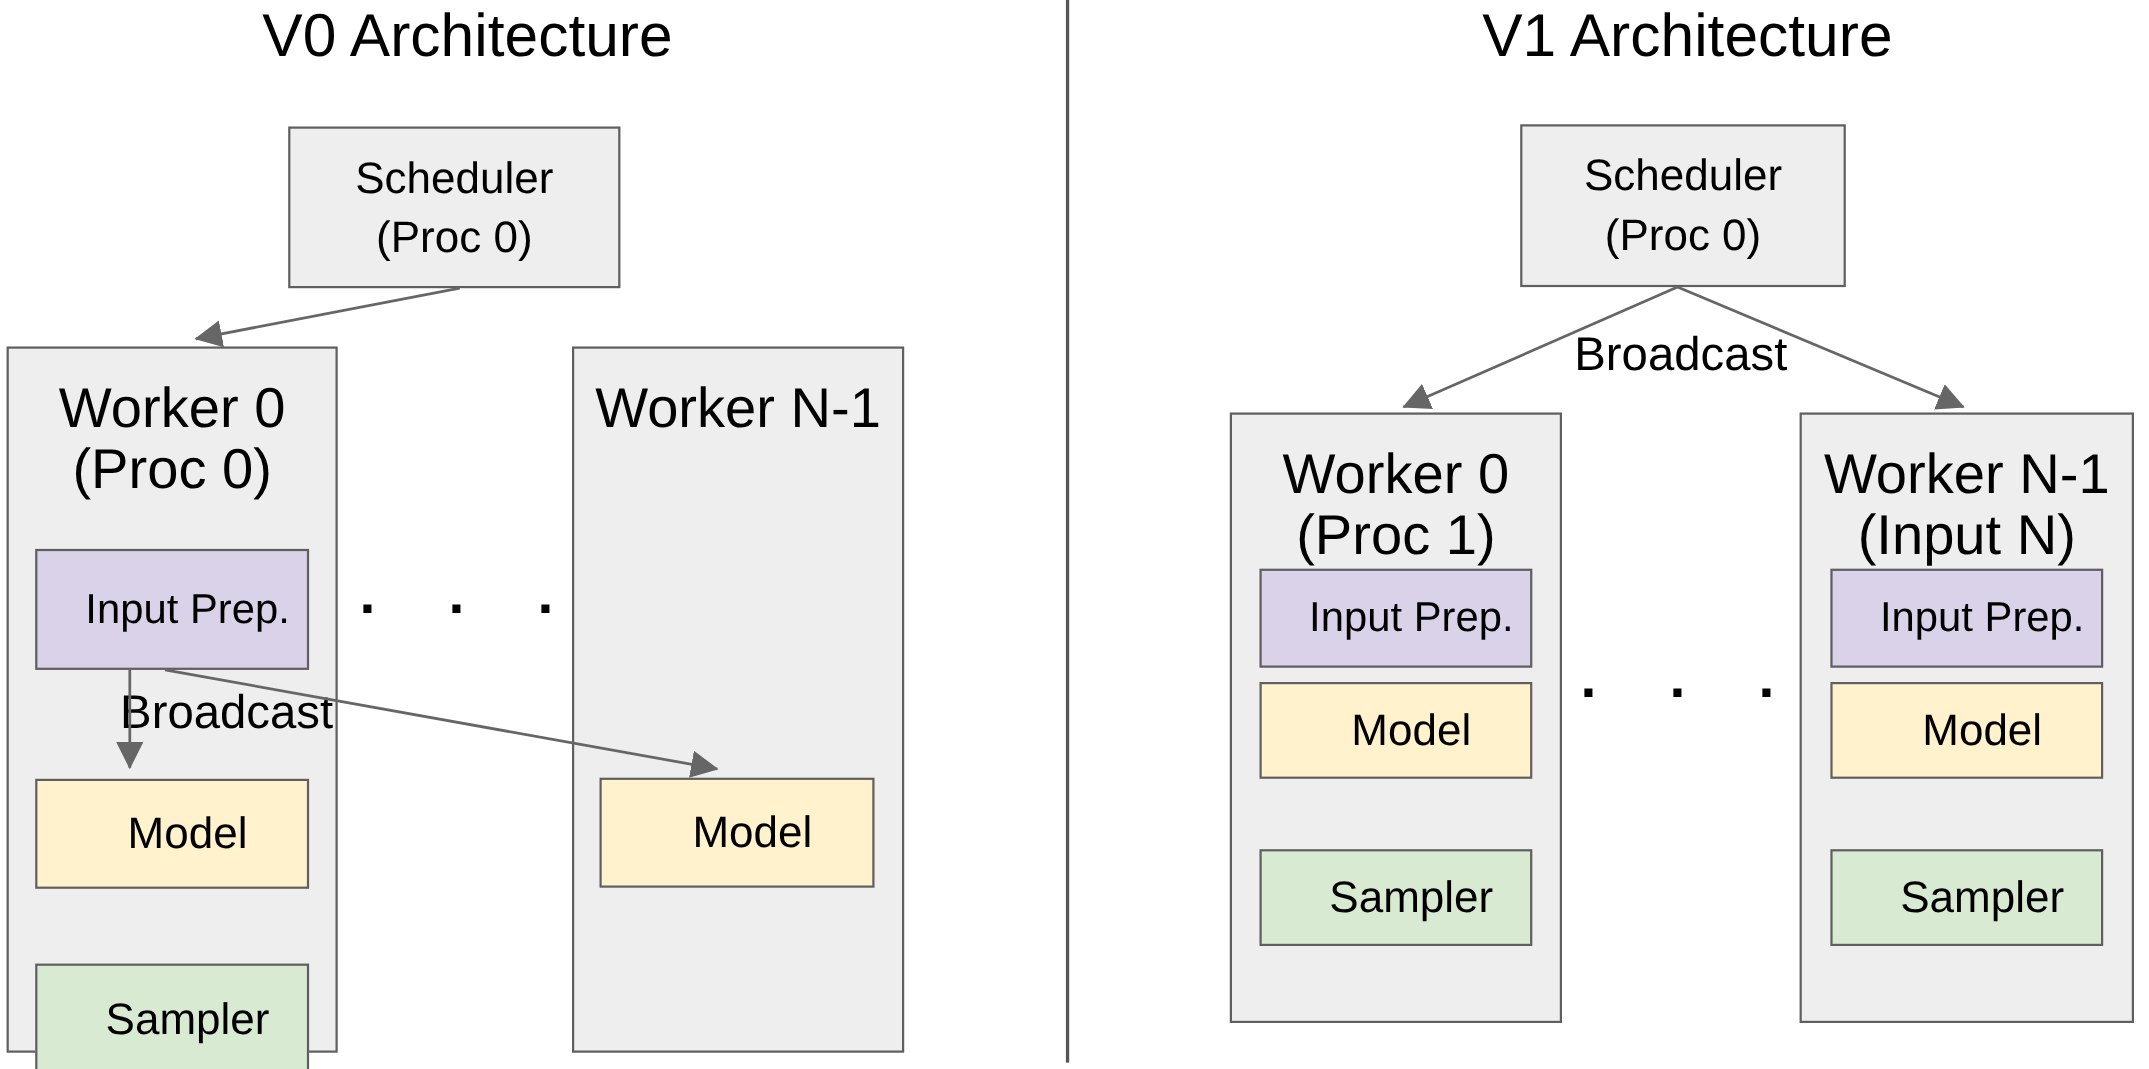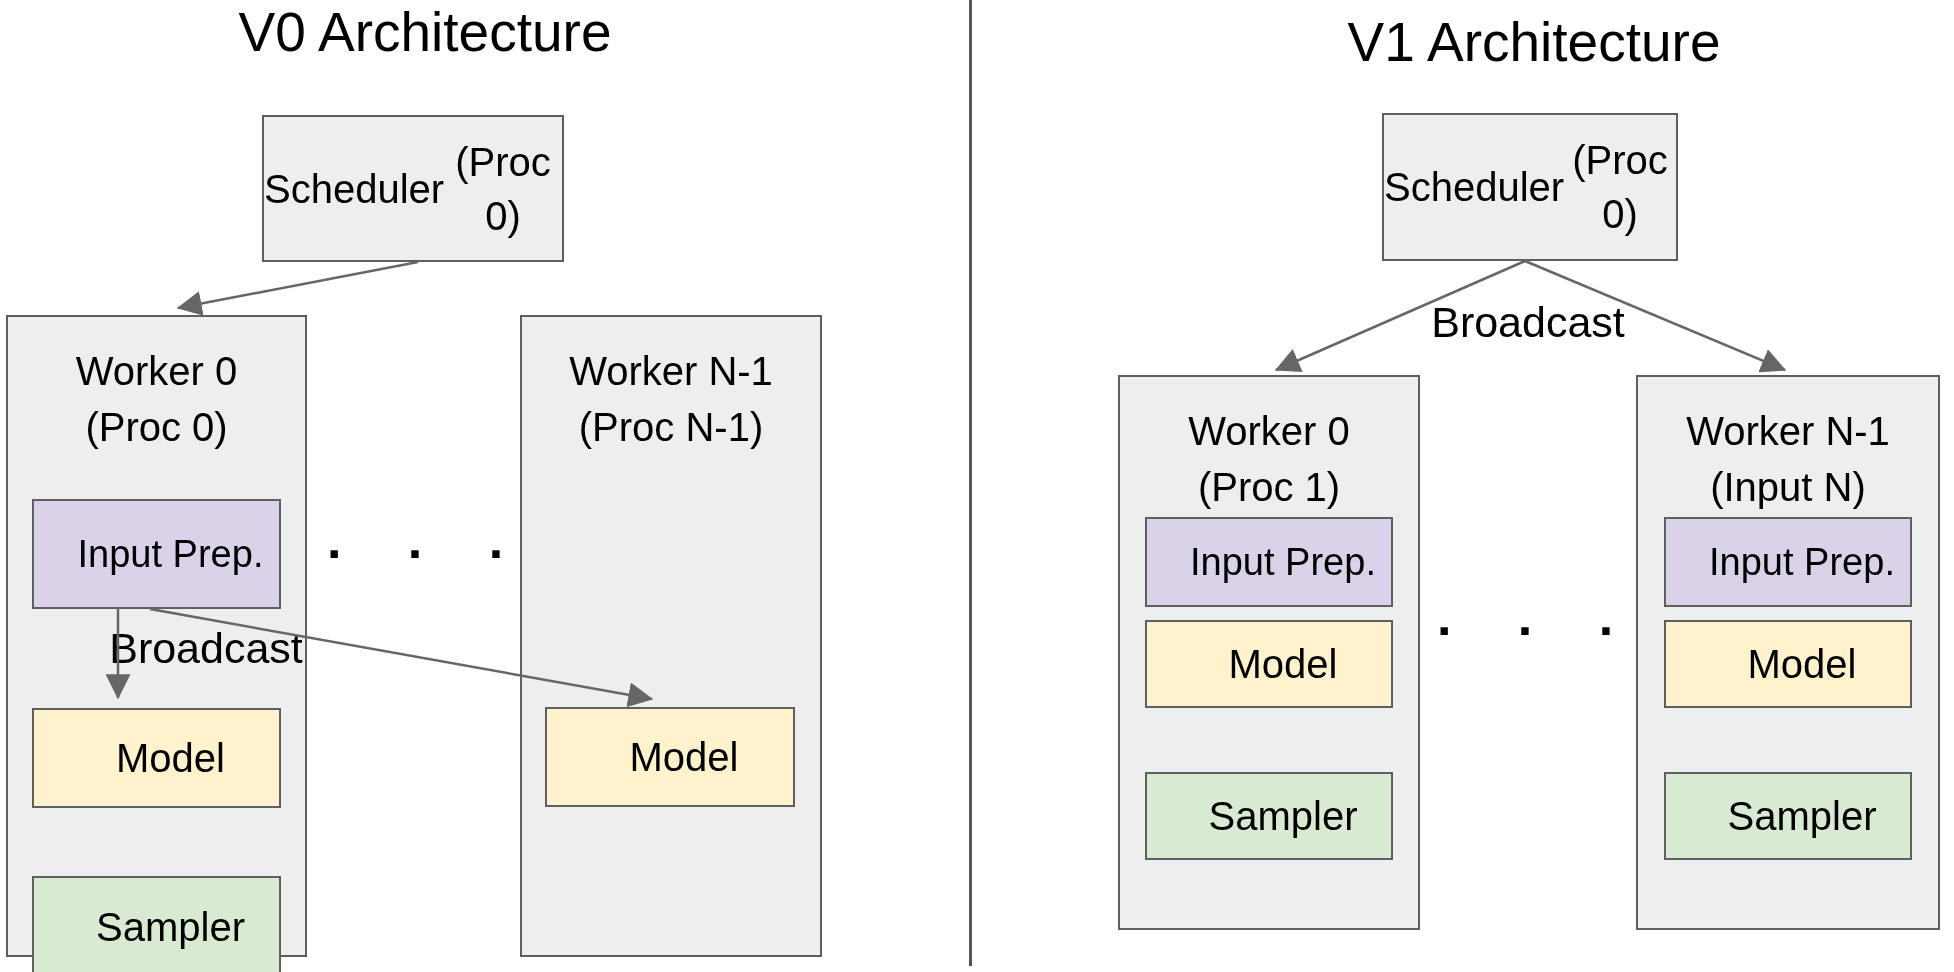--- a/index.html
+++ b/index.html
@@ -29,27 +29,27 @@
     transform:translateX(-50%);
     color:var(--text-color);
   }
   .box{
     position:absolute;
     background:var(--gray-fill);
     border:2px solid var(--box-border);
     box-sizing:border-box;
   }
   .scheduler-box{
-    display:flex;flex-direction:row;align-items:center;justify-content:center;
+    display:flex;flex-direction:column;align-items:center;justify-content:center;
     font-size:40px;line-height:54px;text-align:center;
   }
   .worker-box{ text-align:center; }
   .worker-title{
     margin-top:26px;
-    font-size:40px;line-height:56px;text-align:center;
+    font-size:51px;line-height:56px;text-align:center;
   }
   .chip{
     position:absolute;
     border:2px solid var(--box-border);
     box-sizing:border-box;
     display:flex;align-items:center;justify-content:center;
     font-size:40px;
     padding-left:28px;
   }
   .chip.purple{background:var(--purple-fill);font-size:38px;}
@@ -110,28 +110,27 @@
     </div>
   </div>
 
   <div class="broadcast-label" style="left:206px;top:648px;">Broadcast</div>
 
   <div class="ellipsis" style="left:428px;top:540px;">. . .</div>
 
   <div class="box worker-box" style="left:520px;top:315px;width:302px;height:642px;">
     <div class="worker-title">
       <div>Worker N-1</div>
-      <div>(Proc N-1)</div>
     </div>
     <div class="chip yellow" style="left:23px;top:390px;width:250px;height:100px;">
       <span>Model</span>
     </div>
   </div>
 
-  <div class="panel-title" style="left:1534px;top:12px;">V1 Architecture</div>
+  <div class="panel-title" style="left:1534px;top:2px;">V1 Architecture</div>
 
   <div class="box scheduler-box" style="left:1382px;top:113px;width:296px;height:148px;">
     <span>Scheduler</span>
     <span>(Proc 0)</span>
   </div>
 
   <div class="broadcast-label" style="left:1528px;top:322px;">Broadcast</div>
 
   <div class="box worker-box" style="left:1118px;top:375px;width:302px;height:555px;">
     <div class="worker-title">

